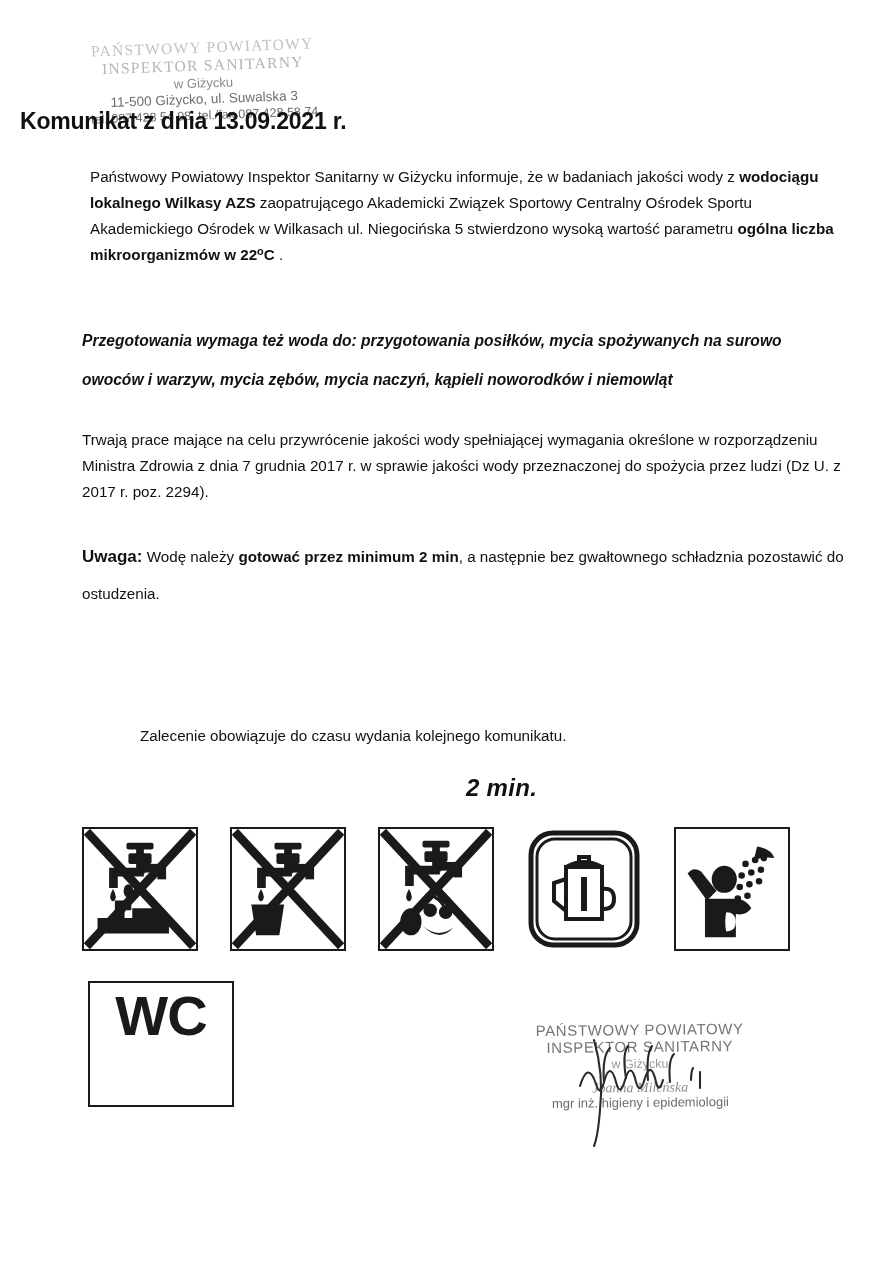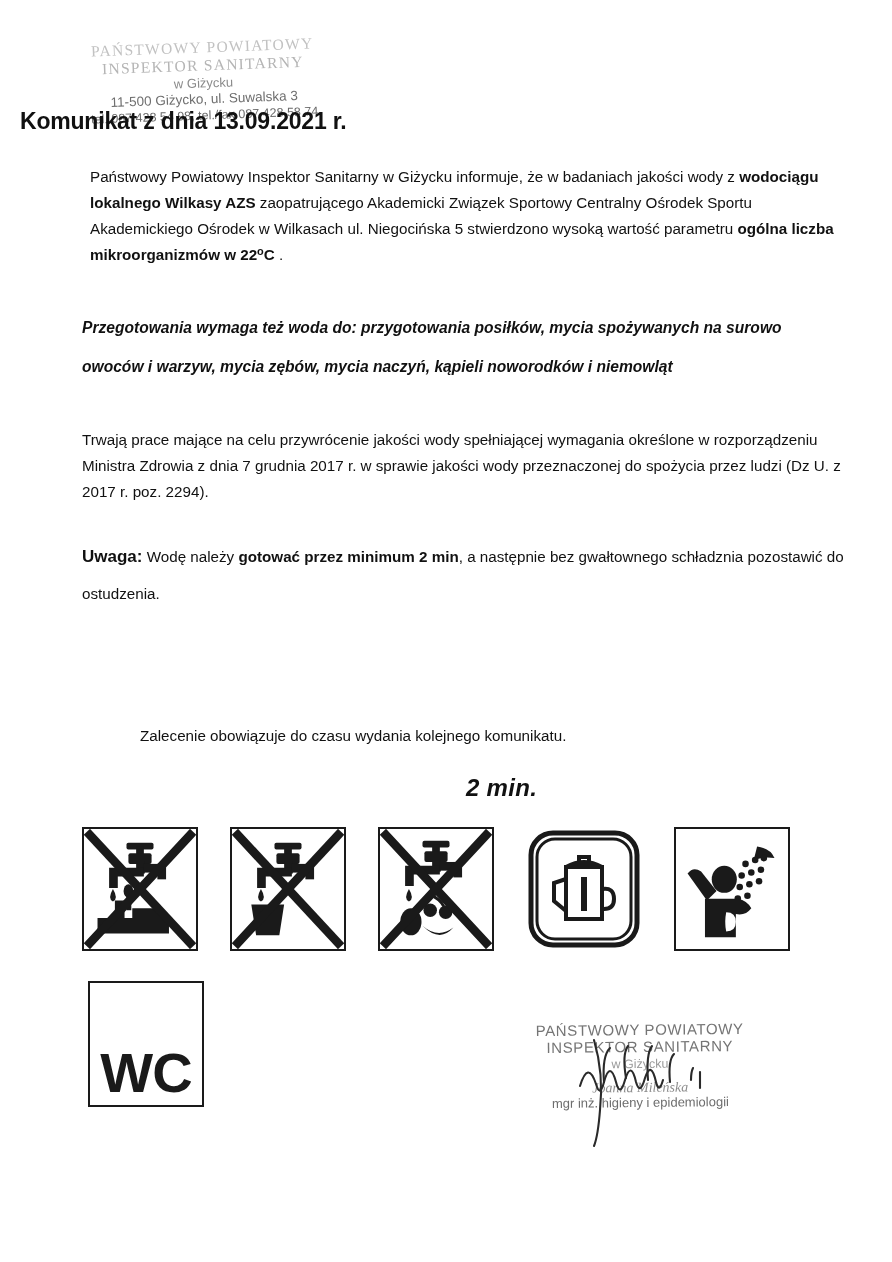--- a/index.html
+++ b/index.html
@@ -79,21 +79,21 @@
 
   
   .block {
     position: absolute;
     left: 82px;
     width: 762px;
     font-size: 15.2px;
     line-height: 26px;
   }
   .blk-intro   { top: 164px; margin-left: 8px; }
-  .blk-italic  { top: 308px; font-style: italic; font-weight: bold; line-height: 39px; font-size: 15.6px; }
+  .blk-italic  { top: 321px; font-style: italic; font-weight: bold; line-height: 39px; font-size: 15.6px; }
   .blk-works   { top: 427px; line-height: 26px; }
   .blk-uwaga   { top: 538px; line-height: 37px; }
   .blk-cold    { top: 637px; font-weight: bold; line-height: 35px; }
   .blk-closing { top: 723px; text-indent: 58px; }
 
   .b { font-weight: bold; }
   .u-line {
     display: block;
     text-align: center;
     font-weight: bold;
@@ -136,26 +136,26 @@
     border: 2px solid #1a1a1a;
     box-sizing: border-box;
   }
   .picto svg { display: block; width: 100%; height: 100%; }
 
   
   .wc-sign {
     position: absolute;
     left: 88px;
     top: 981px;
-    width: 116px;
+    width: 146px;
     height: 126px;
     border: 2px solid #1a1a1a;
     box-sizing: border-box;
     display: flex;
-    align-items: flex-end;
+    align-items: flex-start;
     justify-content: center;
   }
   .wc-sign span {
     font-size: 56px;
     font-weight: bold;
     letter-spacing: -1px;
     color: #1a1a1a;
   }
 
   

